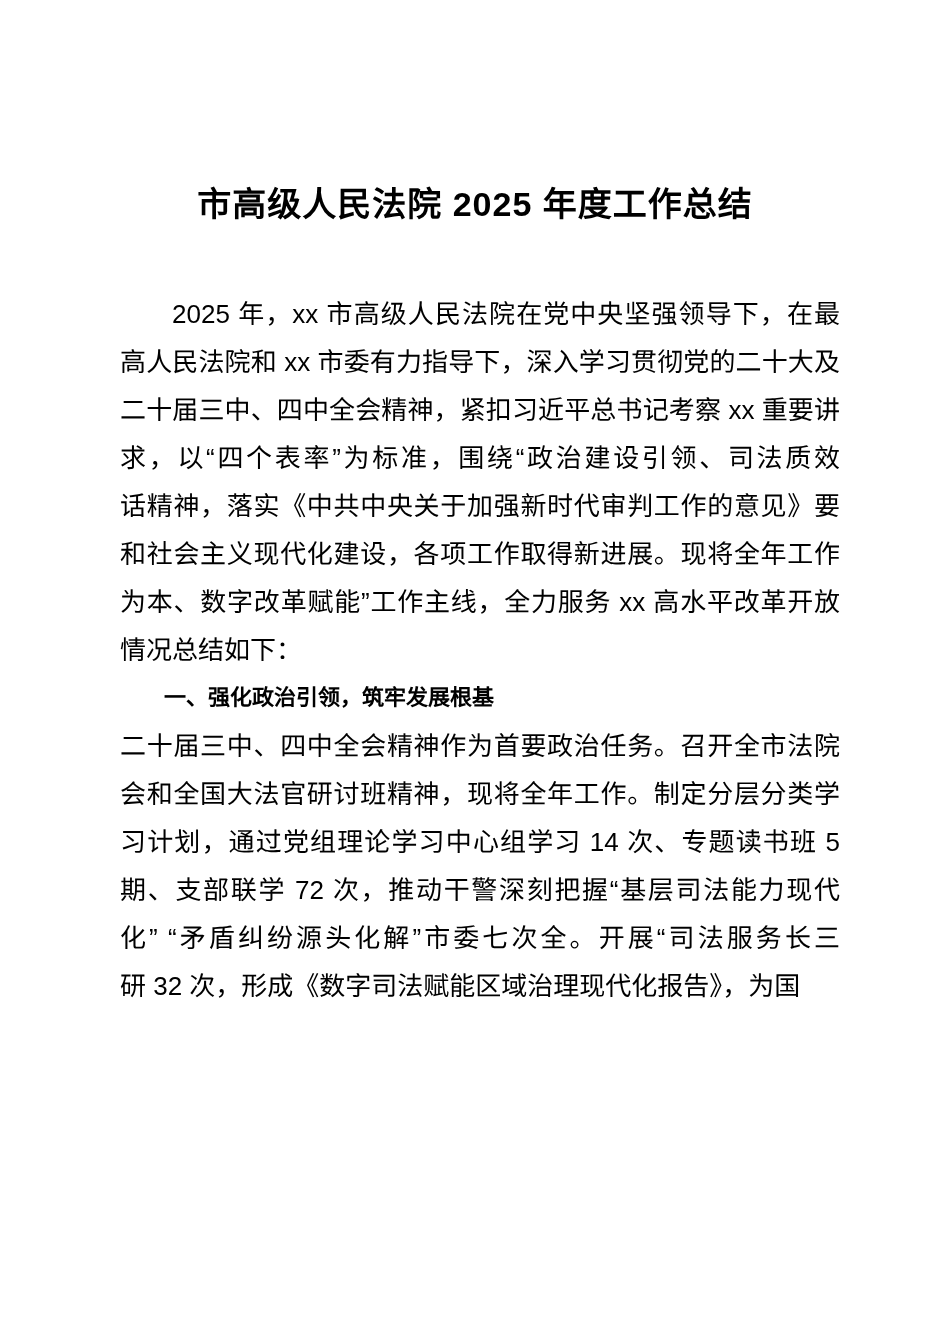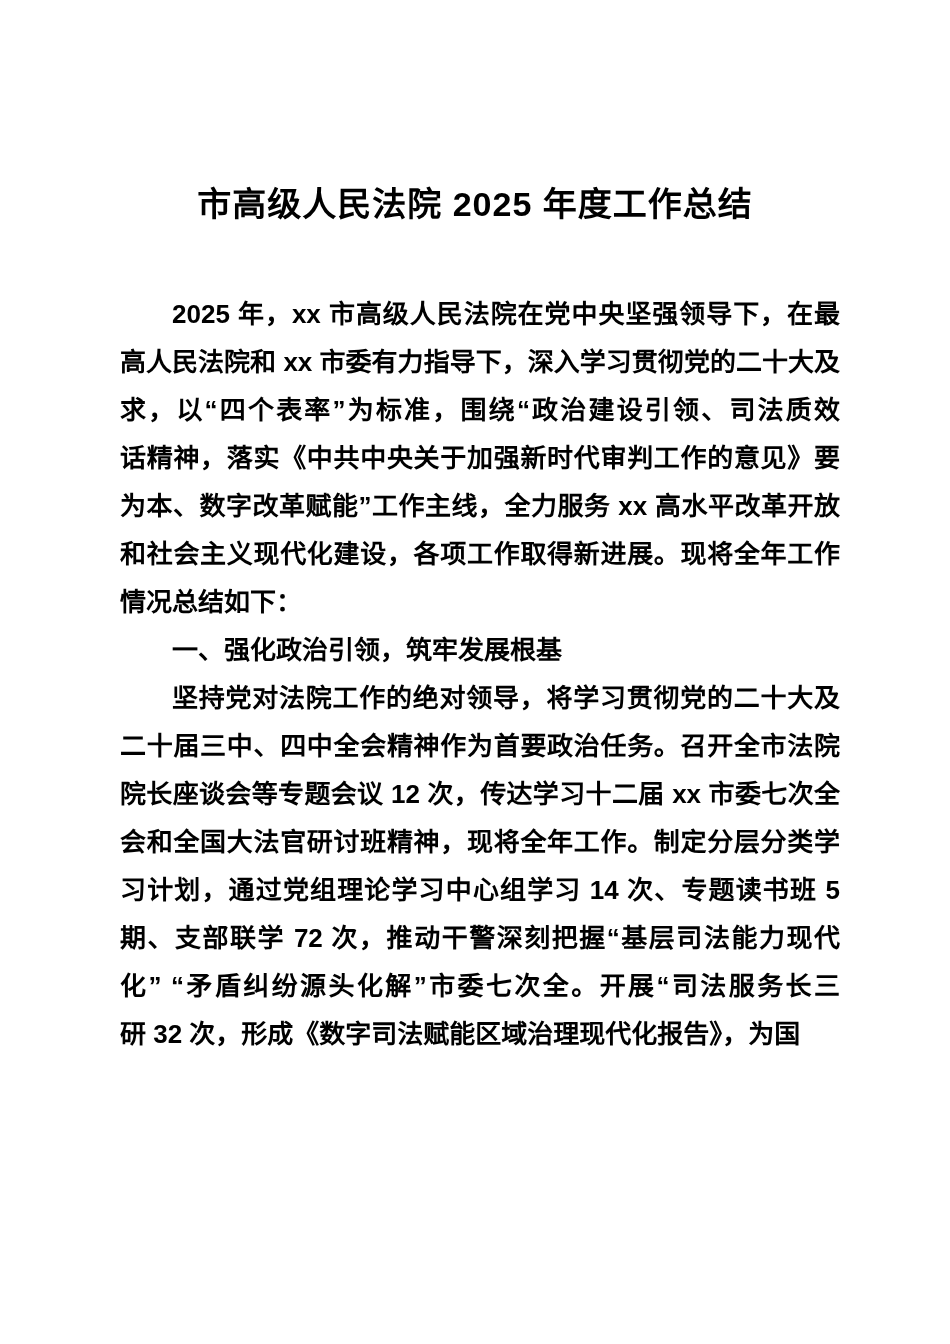--- a/index.html
+++ b/index.html
@@ -26,70 +26,68 @@
     line-height: 52px;
     text-align: center;
     letter-spacing: 1px;
   }
   .content {
     margin: 0 110px 0 120px;
   }
   .para, .heading {
     margin: 0;
     padding: 0;
-    font-weight: bold;
   }
   .line {
     display: block;
     font-size: 26px;
     line-height: 48px;
     white-space: nowrap;
     text-align: justify;
     text-align-last: justify;
   }
   .line.first {
     text-indent: 2em;
   }
   .line.last {
     text-align-last: left;
   }
   .heading {
     display: block;
-    font-size: 26px;
+    font-size: 22px;
     line-height: 48px;
     font-weight: bold;
     text-indent: 2em;
     white-space: nowrap;
   }
 </style>
 </head>
 <body>
 
 <main class="page">
 
   <h1 class="doc-title">市高级人民法院 2025 年度工作总结</h1>
 
   <section class="content">
 
     <p class="para">
       <span class="line first">2025 年，xx 市高级人民法院在党中央坚强领导下，在最</span>
       <span class="line">高人民法院和 xx 市委有力指导下，深入学习贯彻党的二十大及</span>
+      <span class="line">二十届三中、四中全会精神，紧扣习近平总书记考察 xx 重要讲</span>
       <span class="line">求，以“四个表率”为标准，围绕“政治建设引领、司法质效</span>
       <span class="line">话精神，落实《中共中央关于加强新时代审判工作的意见》要</span>
+      <span class="line">和社会主义现代化建设，各项工作取得新进展。现将全年工作</span>
       <span class="line">为本、数字改革赋能”工作主线，全力服务 xx 高水平改革开放</span>
-      <span class="line">和社会主义现代化建设，各项工作取得新进展。现将全年工作</span>
       <span class="line last">情况总结如下：</span>
     </p>
 
     <h2 class="heading">一、强化政治引领，筑牢发展根基</h2>
 
     <p class="para">
-      <span class="line first">坚持党对法院工作的绝对领导，将学习贯彻党的二十大及</span>
       <span class="line">二十届三中、四中全会精神作为首要政治任务。召开全市法院</span>
-      <span class="line">院长座谈会等专题会议 12 次，传达学习十二届 xx 市委七次全</span>
       <span class="line">会和全国大法官研讨班精神，现将全年工作。制定分层分类学</span>
       <span class="line">习计划，通过党组理论学习中心组学习 14 次、专题读书班 5</span>
       <span class="line">期、支部联学 72 次，推动干警深刻把握“基层司法能力现代</span>
       <span class="line">化” “矛盾纠纷源头化解”市委七次全。开展“司法服务长三</span>
       <span class="line last">研 32 次，形成《数字司法赋能区域治理现代化报告》，为国</span>
     </p>
 
   </section>
 
 </main>

